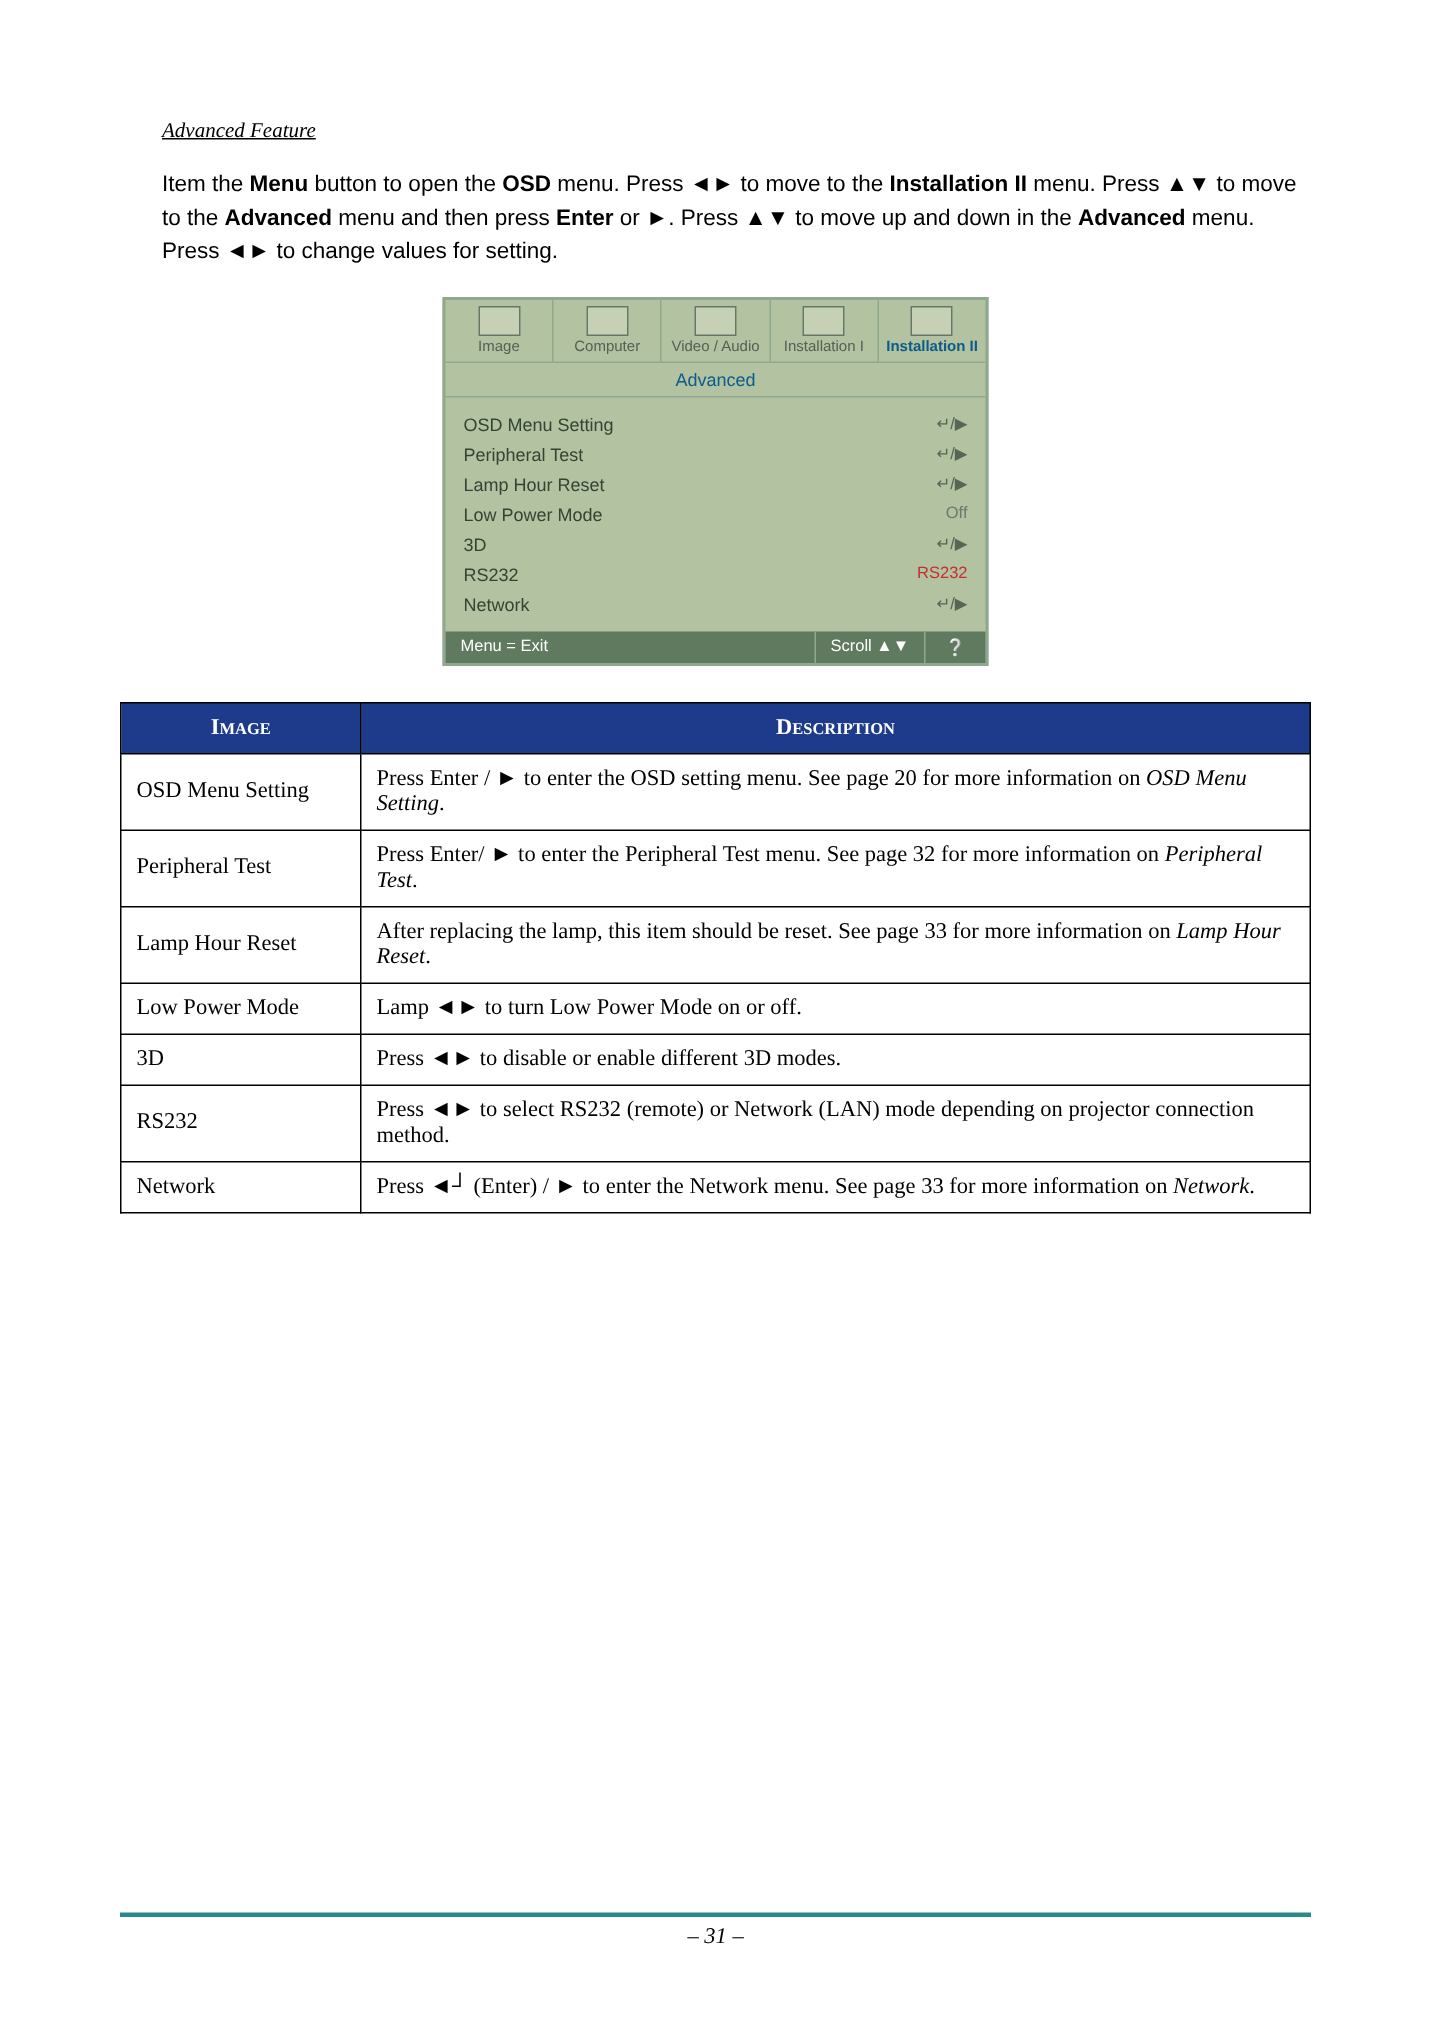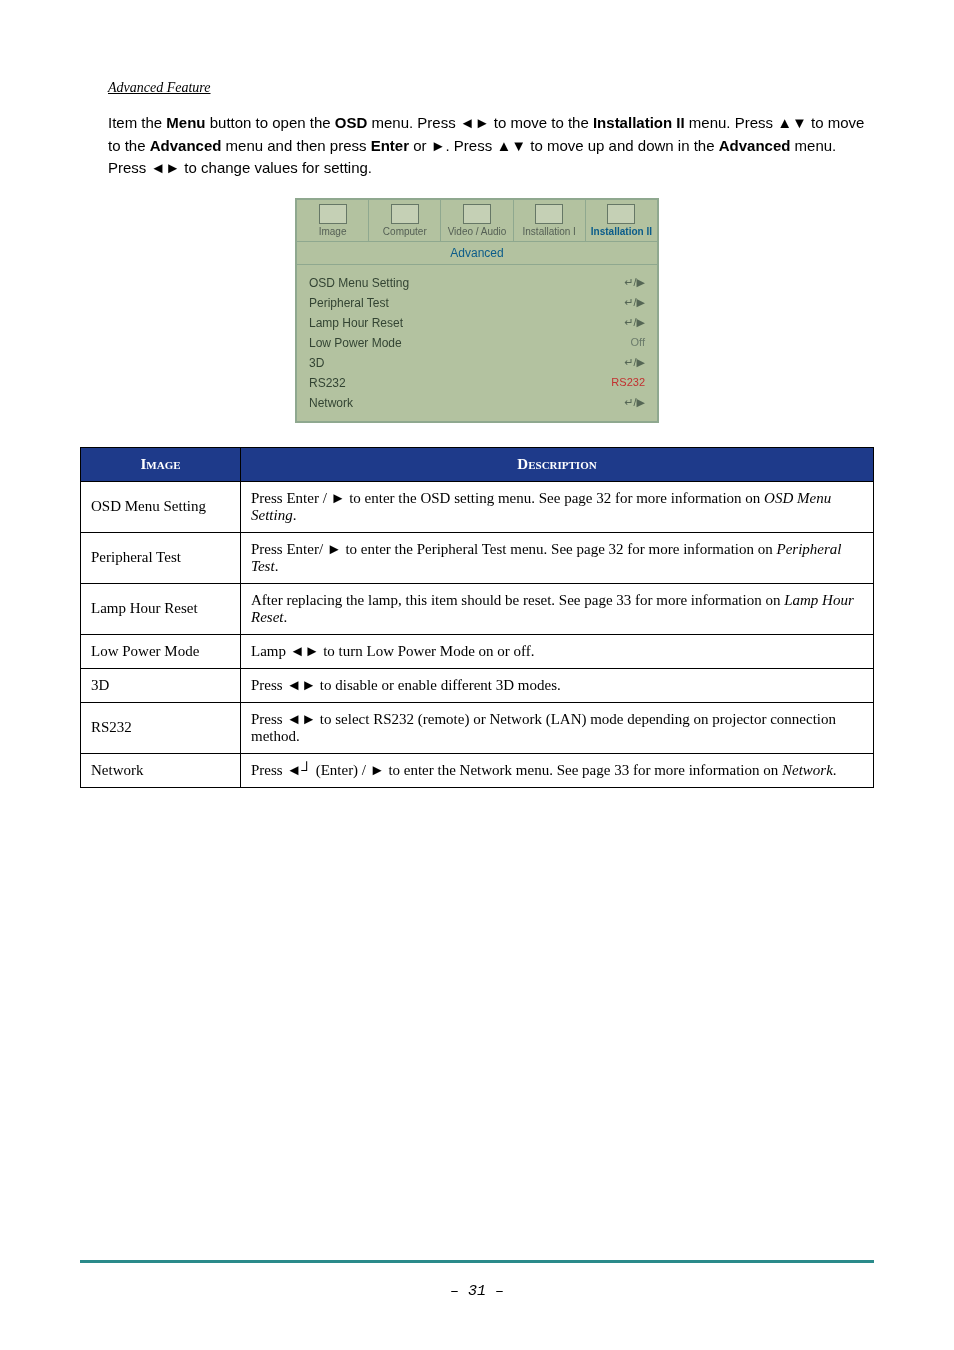--- a/index.html
+++ b/index.html
@@ -139,24 +139,24 @@
     font-style: italic;
   }
   .note-box .nb { font-weight: bold; }
   
   .page-footer {
     position: absolute;
     left: 80px; right: 80px;
     bottom: 50px;
     border-top: 3px solid #2a8a8a;
     text-align: center;
-    font-family: Liberation Mono, monospace;
-    font-style: italic;
-    font-size: 15px;
-    padding-top: 20px;
+    font-family: Liberation Serif, serif;
+    font-style: italic;
+    font-size: 15px;
+    padding-top: 5px;
   }
 </style>
 </head>
 <body>
 
 <div class="page">
 
   <div class="section-heading">Advanced Feature</div>
 
   <p class="intro">
@@ -211,34 +211,39 @@
           </div>
         <div class="osd-row">
             <span>RS232</span>
             <span class="val rs">RS232</span>
           </div>
         <div class="osd-row">
             <span>Network</span>
             <span class="val">↵/▶</span>
           </div>
       </div>
+      <div class="osd-footer">
+        <div class="fcell grow">Menu = Exit</div>
+        <div class="fcell right">Scroll ▲▼</div>
+        <div class="fcell">❔</div>
+      </div>
     </div>
   </div>
 
   <table class="desc">
     <thead>
       <tr>
         <th>Image</th>
         <th>Description</th>
       </tr>
     </thead>
     <tbody>
       <tr>
         <td class="item">OSD Menu Setting</td>
-        <td><span>Press Enter / ► to enter the OSD setting menu. See page 32 for more information on </span><span class="it">OSD Menu Setting</span><span>.</span></td>
+        <td><span>Press Enter / ► to enter the OSD setting menu. See page 20 for more information on </span><span class="it">OSD Menu Setting</span><span>.</span></td>
       </tr>
       <tr>
         <td class="item">Peripheral Test</td>
         <td><span>Press Enter/ ► to enter the Peripheral Test menu. See page 32 for more information on </span><span class="it">Peripheral Test</span><span>.</span></td>
       </tr>
       <tr>
         <td class="item">Lamp Hour Reset</td>
         <td><span>After replacing the lamp, this item should be reset. See page 33 for more information on </span><span class="it">Lamp Hour Reset</span><span>.</span></td>
       </tr>
       <tr>

